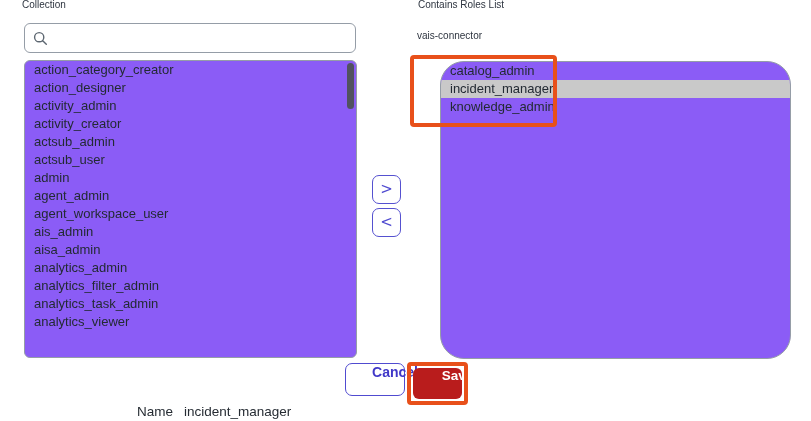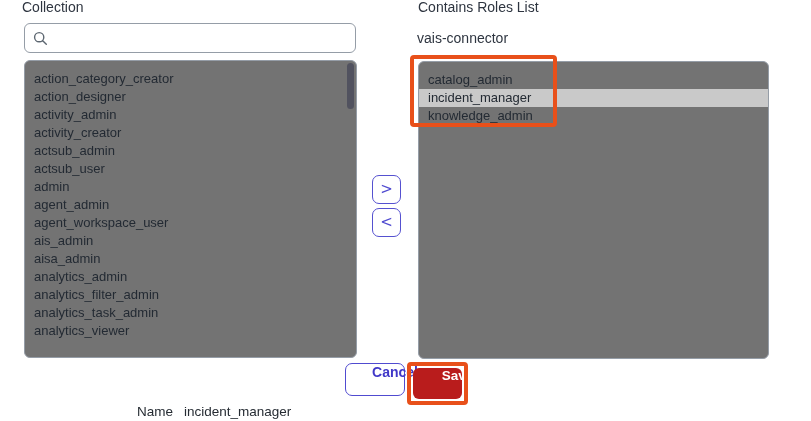--- a/index.html
+++ b/index.html
@@ -10,21 +10,21 @@
   }
   .stage {
     position: relative;
     width: 811px;
     height: 421px;
     background: #ffffff;
     overflow: hidden;
   }
   .panel-label {
     position: absolute;
-    font-size: 14px;
+    font-size: 10px;
     color: #2e3540;
     white-space: nowrap;
   }
   
   .search-box {
     position: absolute;
     left: 24px; top: 23px;
     width: 332px; height: 30px;
     border: 1px solid #959da7;
     border-radius: 6px;
@@ -40,27 +40,27 @@
     margin-left: 7px;
     font-size: 13px;
     font-family: "Liberation Sans", sans-serif;
     color: #2b323b;
     background: transparent;
   }
   .listbox {
     position: absolute;
     border: 1px solid #959da7;
     border-radius: 6px;
-    background: #737373;
+    background: #8b5cf6;
     overflow: hidden;
-    padding-top: 9px;
+    padding-top: 0;
     font-size: 13px;
   }
   .listbox.left { left: 24px; top: 60px; width: 333px; height: 298px; }
-  .listbox.right { left: 418px; top: 61px; width: 351px; height: 298px; }
+  .listbox.right { left: 440px; top: 61px; width: 351px; height: 298px; border-radius: 24px; }
   .list-item {
     height: 18px;
     line-height: 18px;
     padding-left: 9px;
     white-space: nowrap;
     color: #232a33;
     cursor: default;
   }
   .list-item.selected { background: #c9c9c9; }
   .v-scrollbar-thumb {

